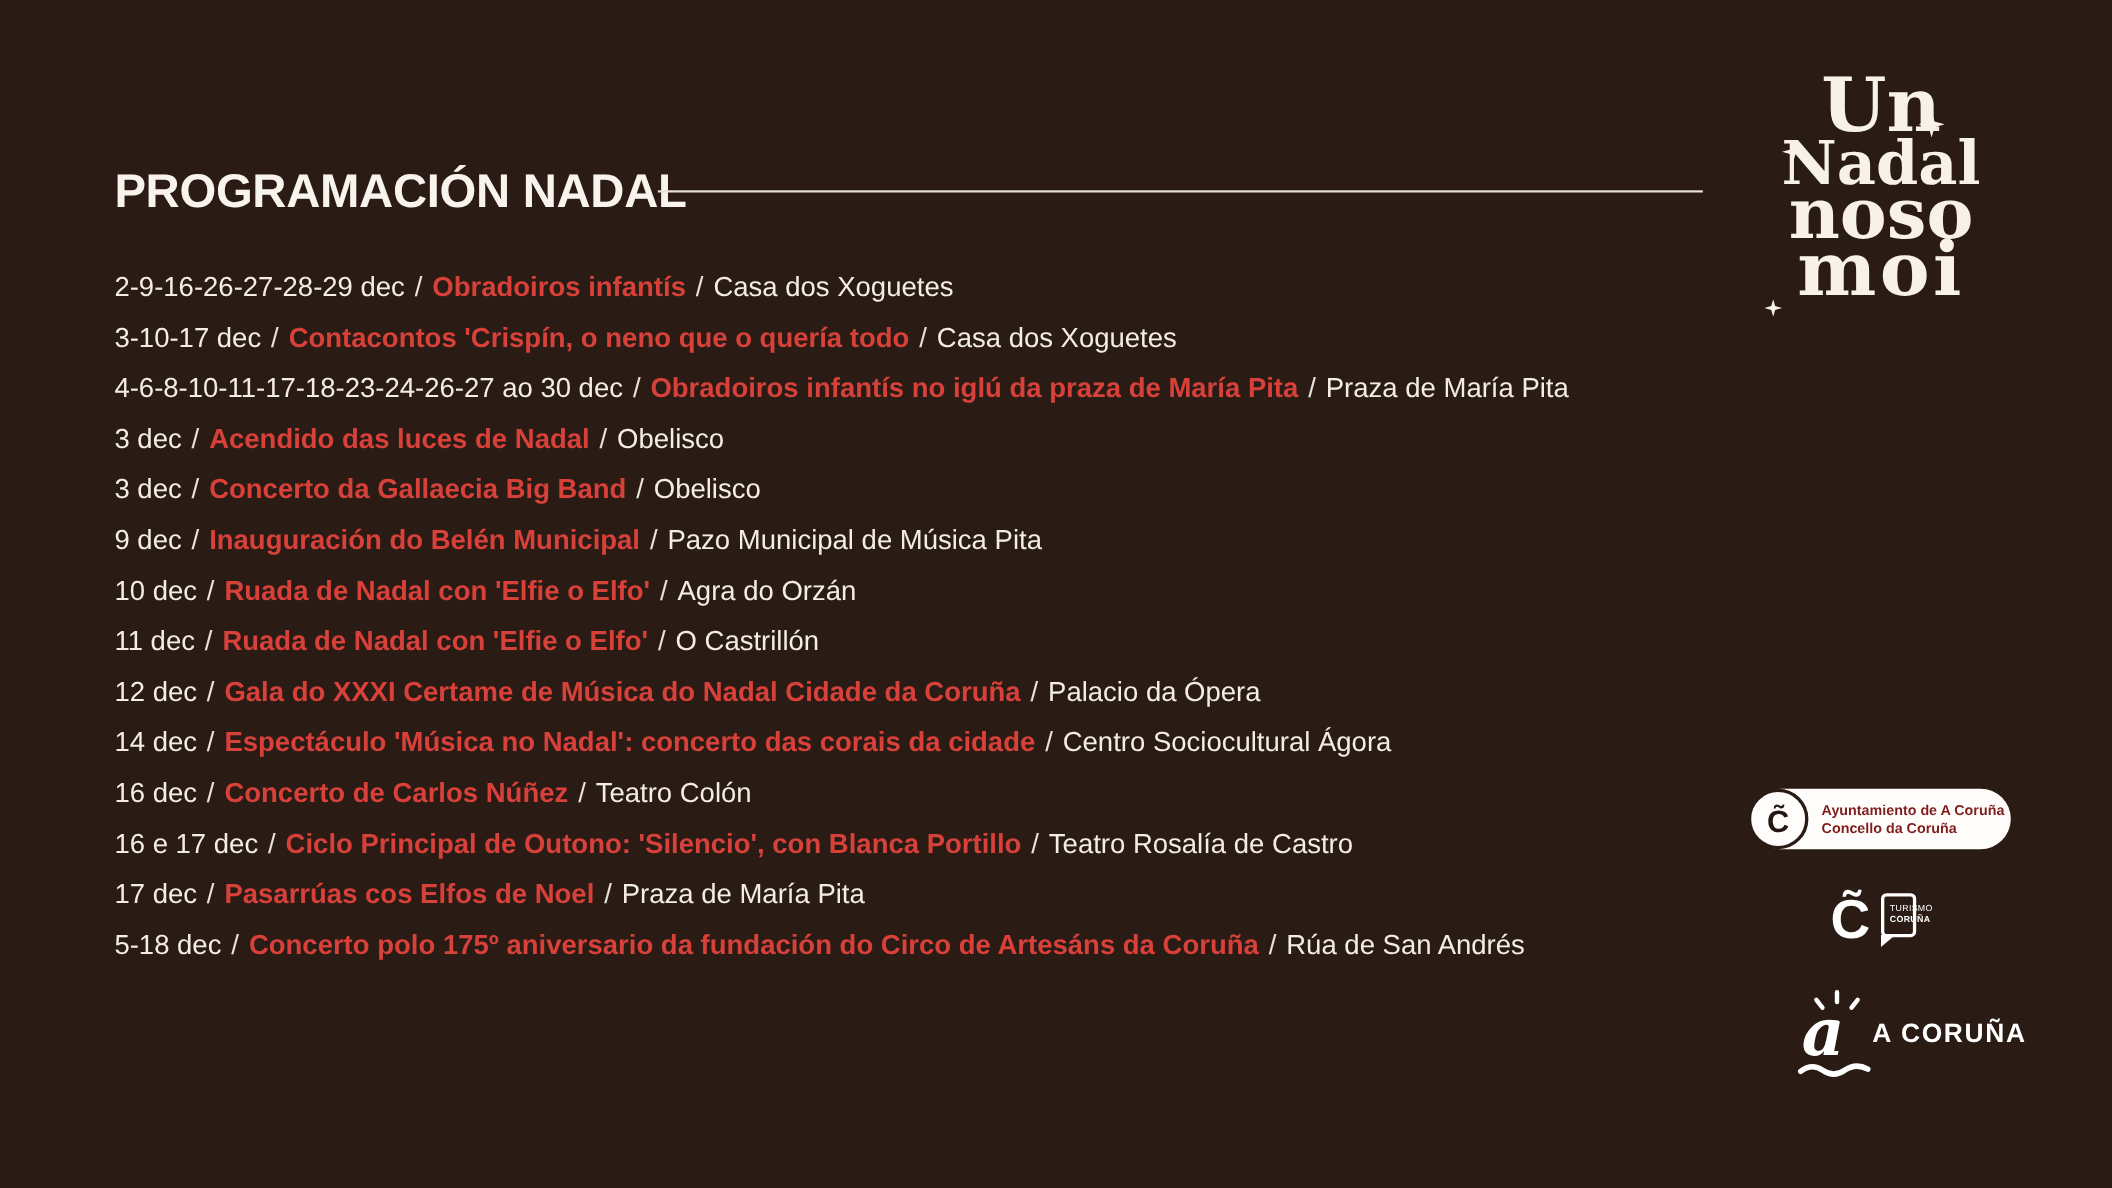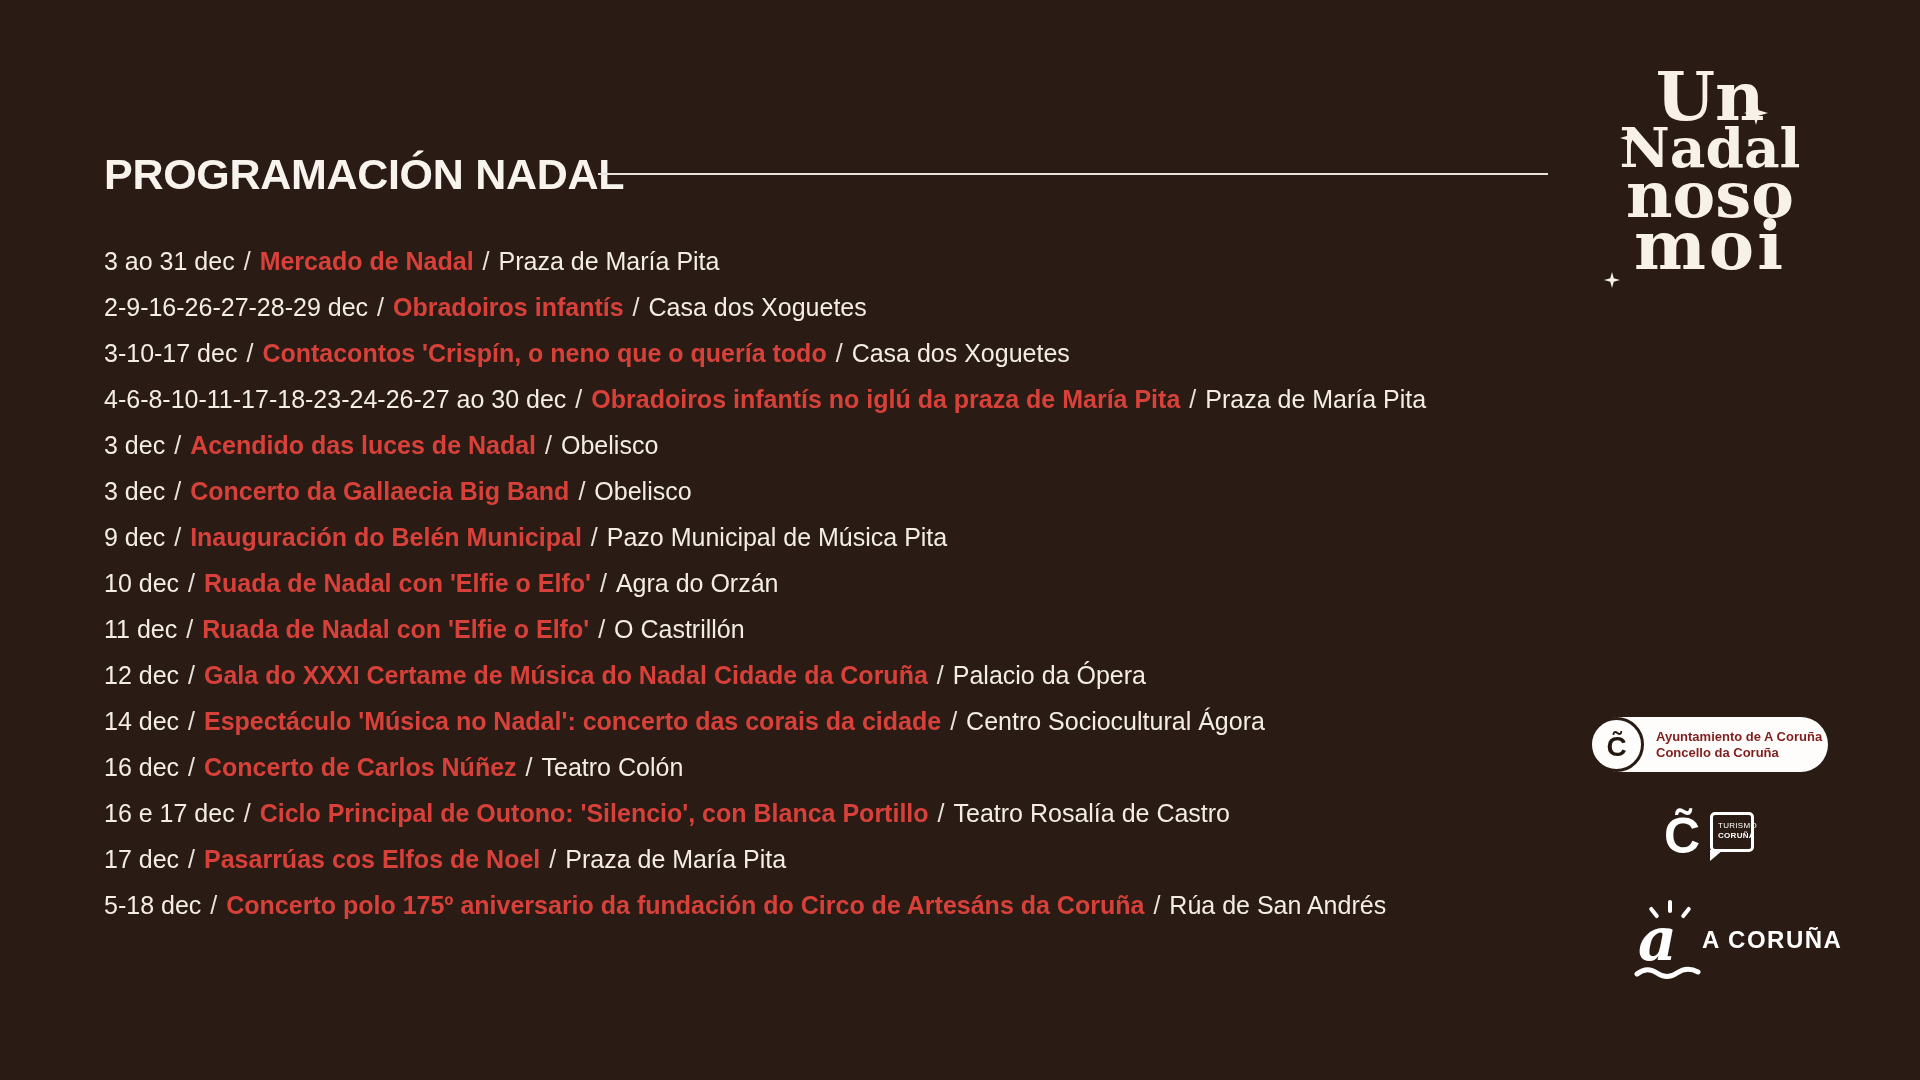--- a/index.html
+++ b/index.html
@@ -58,21 +58,21 @@
   }
   .pill-c{font-size:28px;font-weight:800;color:#231710;line-height:1;padding-top:4px;}
   .pill-text{
     position:absolute;left:64px;top:12px;color:#7f1d1d;
     font-size:13px;font-weight:700;line-height:15.5px;white-space:nowrap;
   }
   
   .turismo{position:absolute;left:1664px;top:806px;width:130px;height:72px;color:#ffffff;}
   .tur-c{position:absolute;left:0;top:0;font-size:50px;font-weight:800;line-height:60px;}
   .tur-bubble{
-    position:absolute;left:46px;top:6px;width:44px;height:40px;
+    position:absolute;left:46px;top:6px;width:32px;height:40px;
     border:3px solid #ffffff;border-radius:5px;box-sizing:border-box;
   }
   .tur-tail{
     position:absolute;left:46px;top:44px;width:0;height:0;
     border-top:11px solid #ffffff;border-right:13px solid transparent;
   }
   .tur-text{padding:6px 0 0 5px;font-size:8px;line-height:9.5px;letter-spacing:0.3px;}
   .tur-line1{font-weight:400;display:block;}
   .tur-line2{font-weight:800;display:block;}
   
@@ -92,23 +92,20 @@
     font-size:24px;font-weight:800;letter-spacing:1.5px;white-space:nowrap;
   }
 </style>
 </head>
 <body>
 
 <div class="title">PROGRAMACIÓN NADAL</div>
 <div class="rule"></div>
 
 <div class="events">
-  <div class="event-row">
-    <span class="date">3 ao 31 dec</span><span class="slash">/</span><span class="name">Mercado de Nadal</span><span class="slash">/</span><span class="venue">Praza de María Pita</span>
-  </div>
 
   <div class="event-row">
     <span class="date">2-9-16-26-27-28-29 dec</span><span class="slash">/</span><span class="name">Obradoiros infantís</span><span class="slash">/</span><span class="venue">Casa dos Xoguetes</span>
   </div>
 
   <div class="event-row">
     <span class="date">3-10-17 dec</span><span class="slash">/</span><span class="name">Contacontos 'Crispín, o neno que o quería todo</span><span class="slash">/</span><span class="venue">Casa dos Xoguetes</span>
   </div>
 
 

